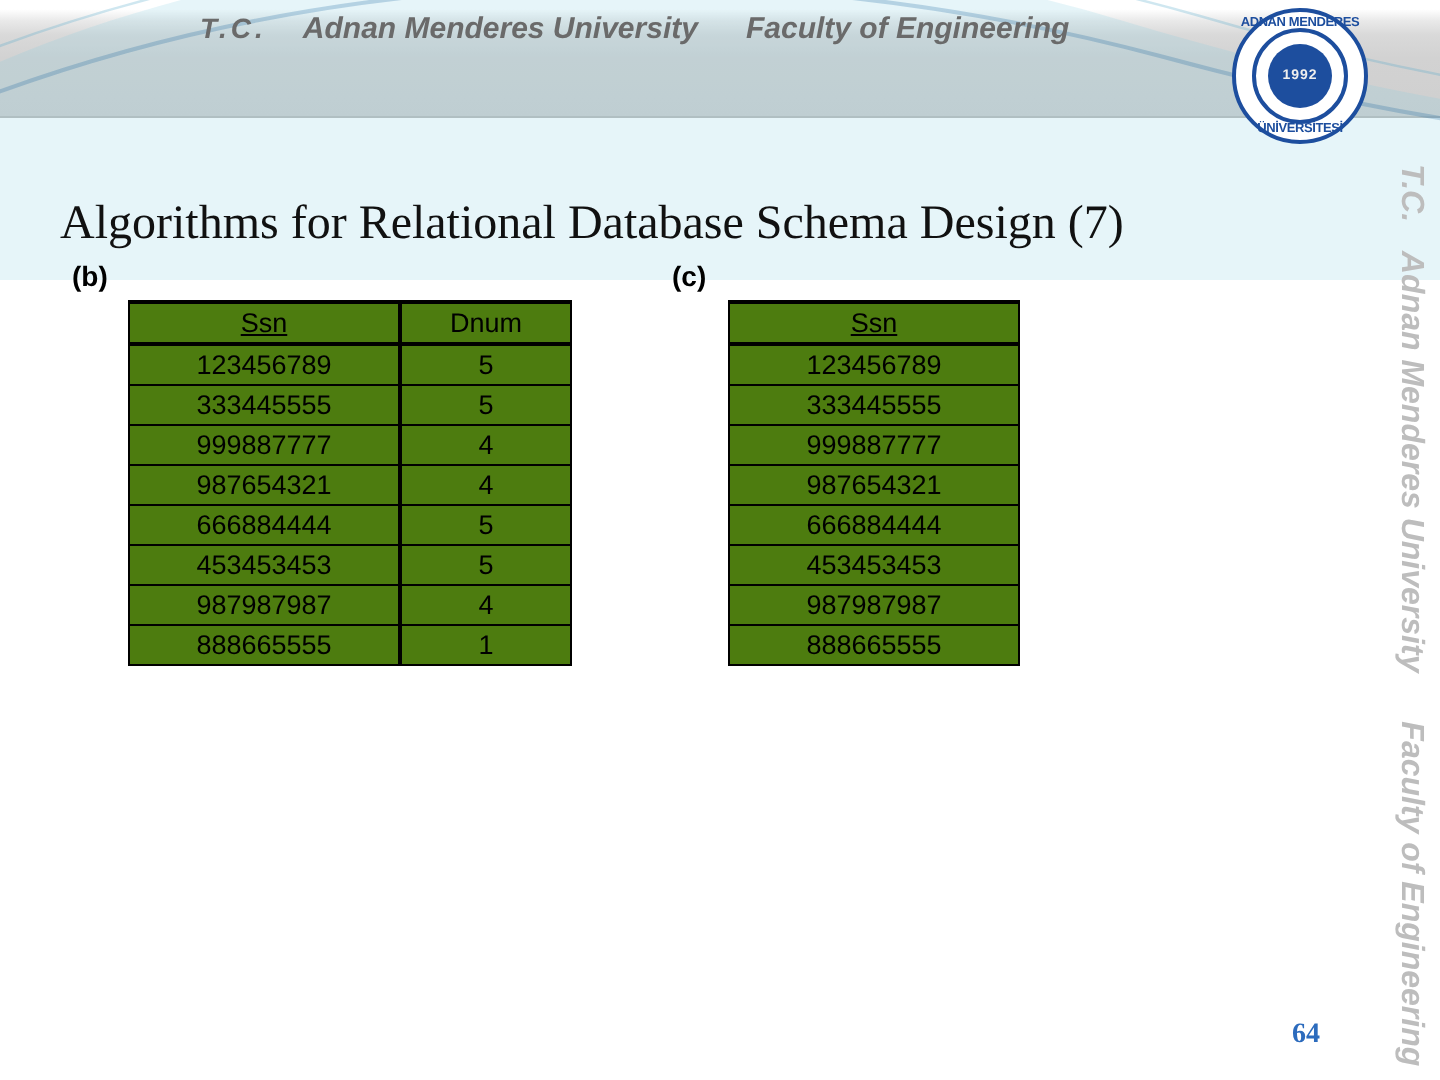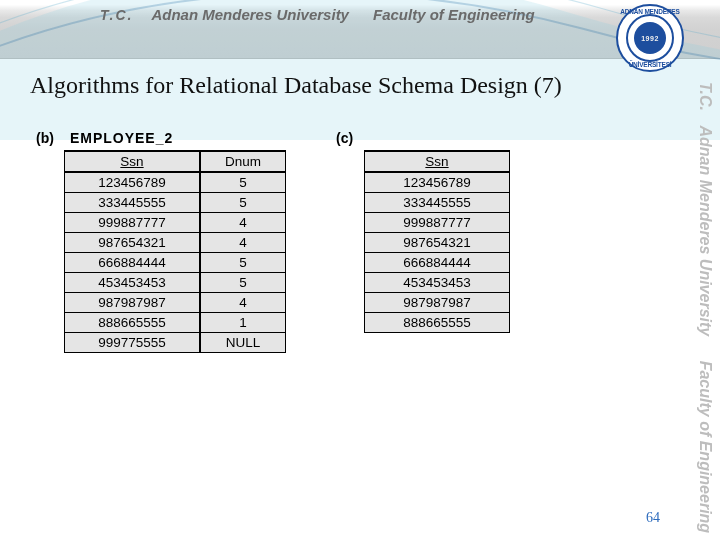--- a/index.html
+++ b/index.html
@@ -114,21 +114,21 @@
     font-family: "Trebuchet MS", Arial, sans-serif;
     font-weight: bold;
     font-style: italic;
     font-size: 16px;
     white-space: nowrap;
   }
   .vtext-inner span.gap { margin: 0 10px; }
 
   .slide-title {
     position: absolute;
-    top: 72px;
+    top: 99px;
     left: 30px;
     right: 60px;
     font-size: 24px;
     color: #111;
     font-family: "Times New Roman", Times, serif;
   }
 
   .figures {
     position: absolute;
     top: 130px;
@@ -152,21 +152,21 @@
 
   table.rel {
     border-collapse: collapse;
     margin-left: 30px;
   }
   table.rel th, table.rel td {
     border: 1px solid #000;
     padding: 2px 12px;
     font-size: 13.5px;
     text-align: center;
-    background: #e5e5e5;
+    background: #4d7c0f;
     white-space: nowrap;
   }
   table.rel th {
     font-weight: normal;
     text-decoration: underline;
     border-bottom: 2px solid #000;
     border-top: 2px solid #000;
   }
   table.rel.two-col th:first-child,
   table.rel.two-col td:first-child { min-width: 110px; }
@@ -177,21 +177,21 @@
   table.rel.one-col th,
   table.rel.one-col td { min-width: 120px; }
 
   .page-number {
     position: absolute;
     right: 60px;
     bottom: 14px;
     font-family: Georgia, "Times New Roman", serif;
     font-size: 14px;
     color: #2c6bbd;
-    font-weight: normal;
+    font-weight: bold;
     margin-top: 10px;
   }
 </style>
 </head>
 <body>
 
 <div class="banner">
   <svg class="banner-swoosh" viewBox="0 0 940 220" preserveAspectRatio="none">
     <path d="M0,140 C180,40 420,30 620,90 C760,132 880,150 940,140 L940,220 L0,220 Z" fill="#7fcbe0" fill-opacity="0.35"></path>
     <path d="M0,150 C200,60 430,52 640,108 C780,146 890,156 940,150" stroke="#1d6fa5" stroke-width="2" fill="none" opacity="0.5"></path>
@@ -221,21 +221,20 @@
   </div>
 </div>
 
 <div class="slide-title">Algorithms for Relational Database Schema Design (7)</div>
 
 <div class="figures">
 
   <div class="figure">
     <div class="fig-header">
       <span class="fig-label">(b)</span>
-      <span class="fig-name">EMPLOYEE_2</span>
     </div>
     <table class="rel two-col">
       <thead>
           <tr>
         <th>Ssn</th>
         <th>Dnum</th>
       </tr>
         </thead>
       <tbody>
         <tr>
@@ -262,24 +261,20 @@
             <td>453453453</td>
             <td>5</td>
           </tr>
         <tr>
             <td>987987987</td>
             <td>4</td>
           </tr>
         <tr>
             <td>888665555</td>
             <td>1</td>
-          </tr>
-        <tr>
-            <td>999775555</td>
-            <td>NULL</td>
           </tr>
       </tbody>
     </table>
   </div>
 
   <div class="figure">
     <div class="fig-header">
       <span class="fig-label">(c)</span>
     </div>
     <table class="rel one-col">

